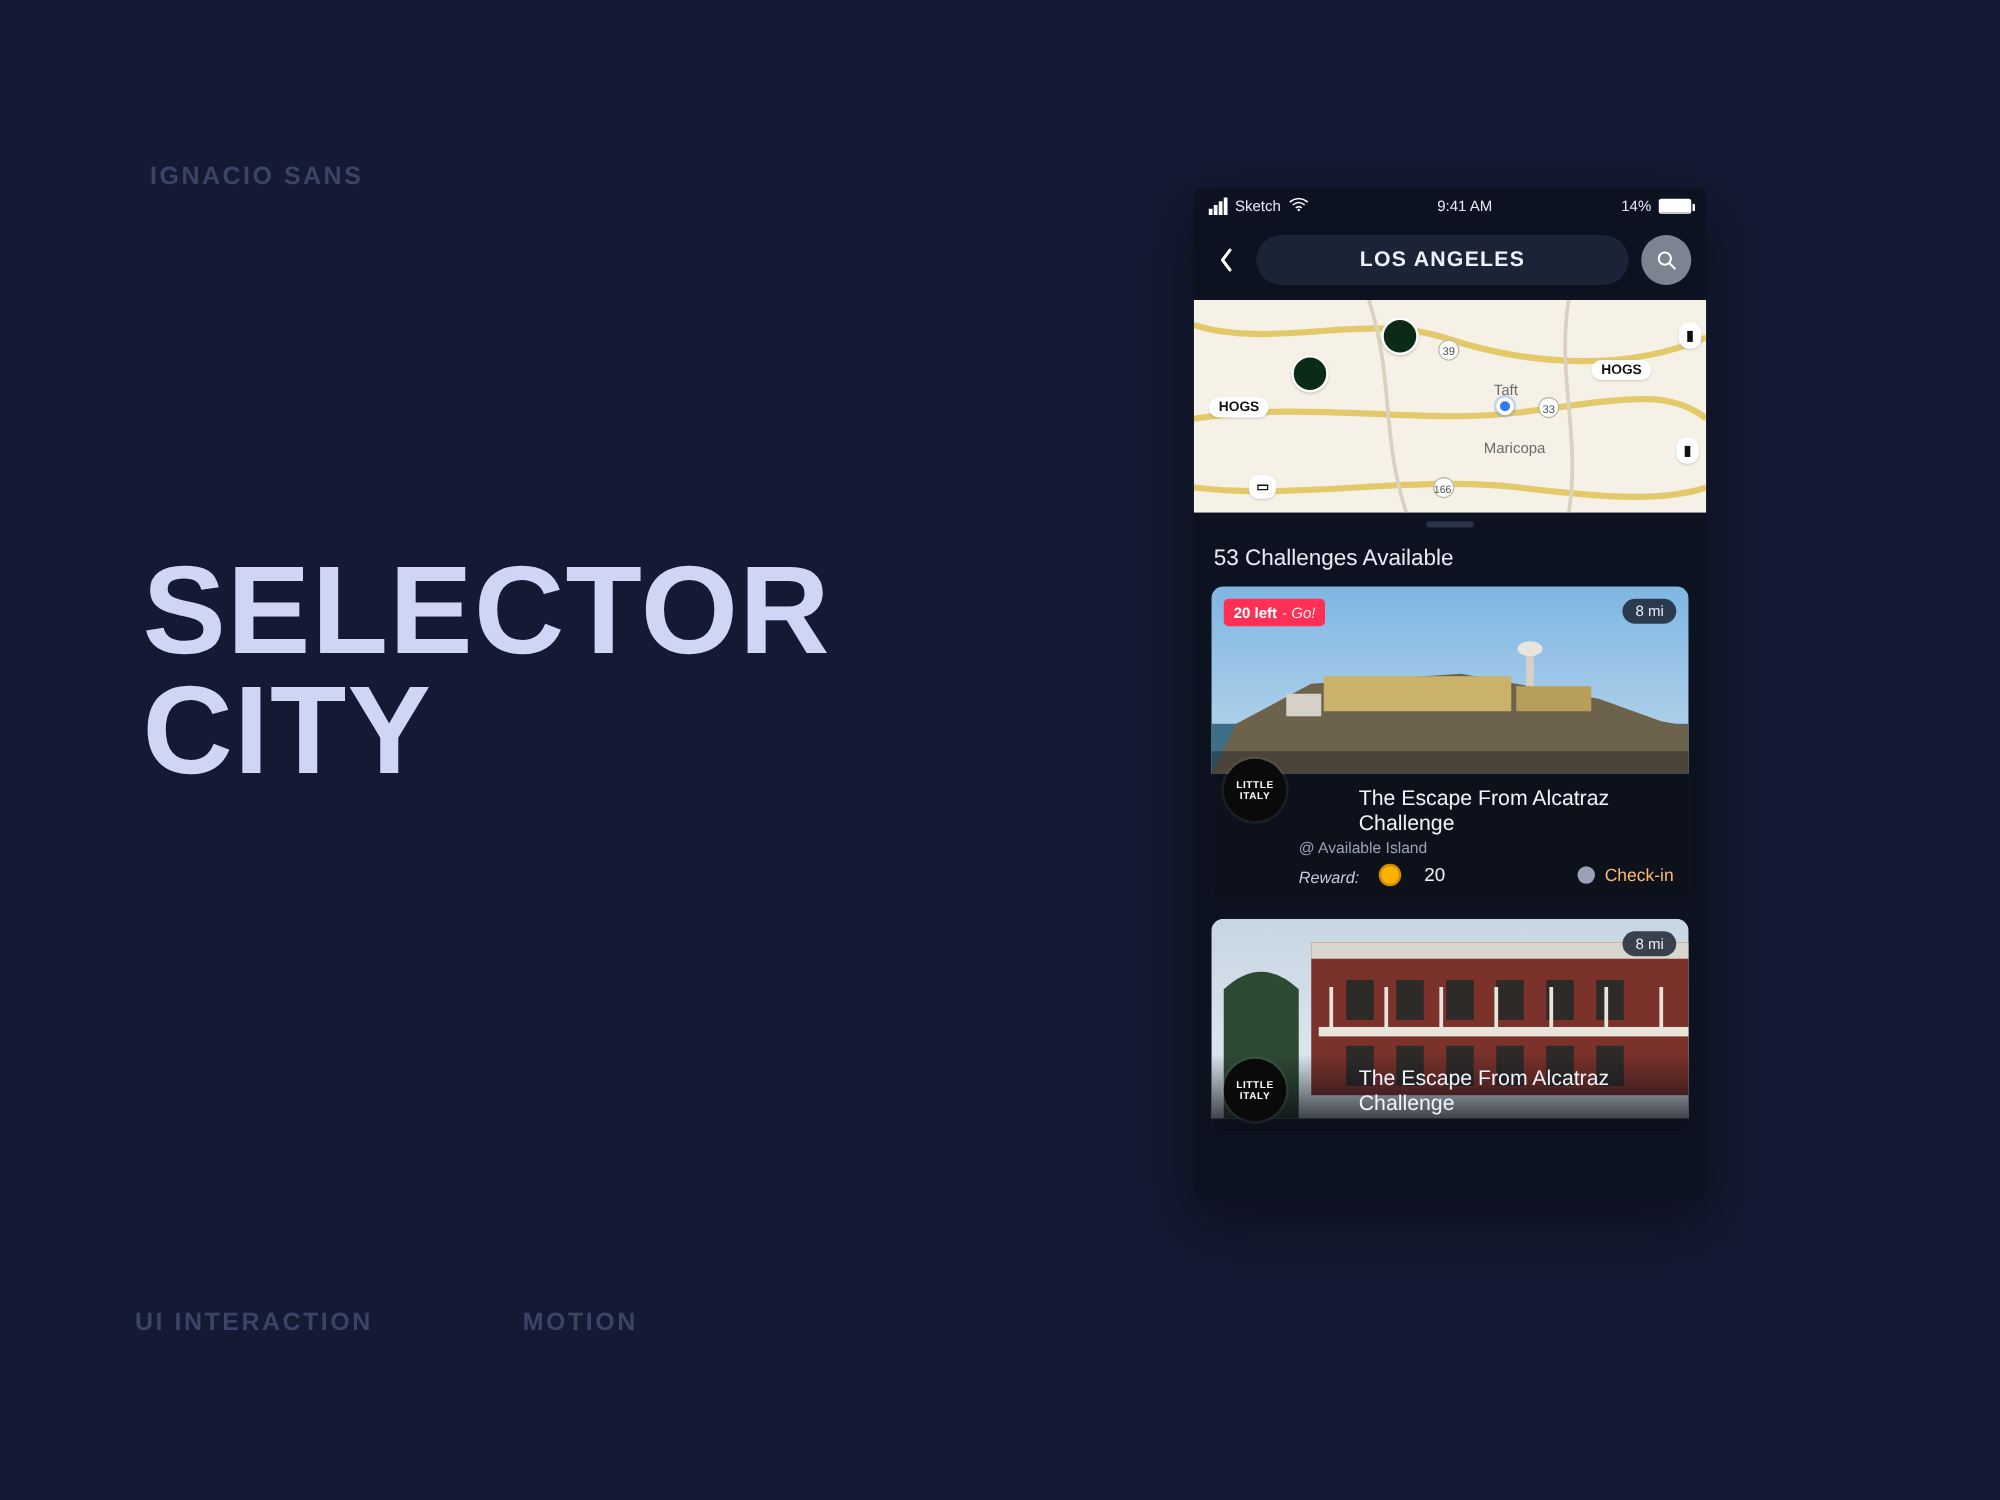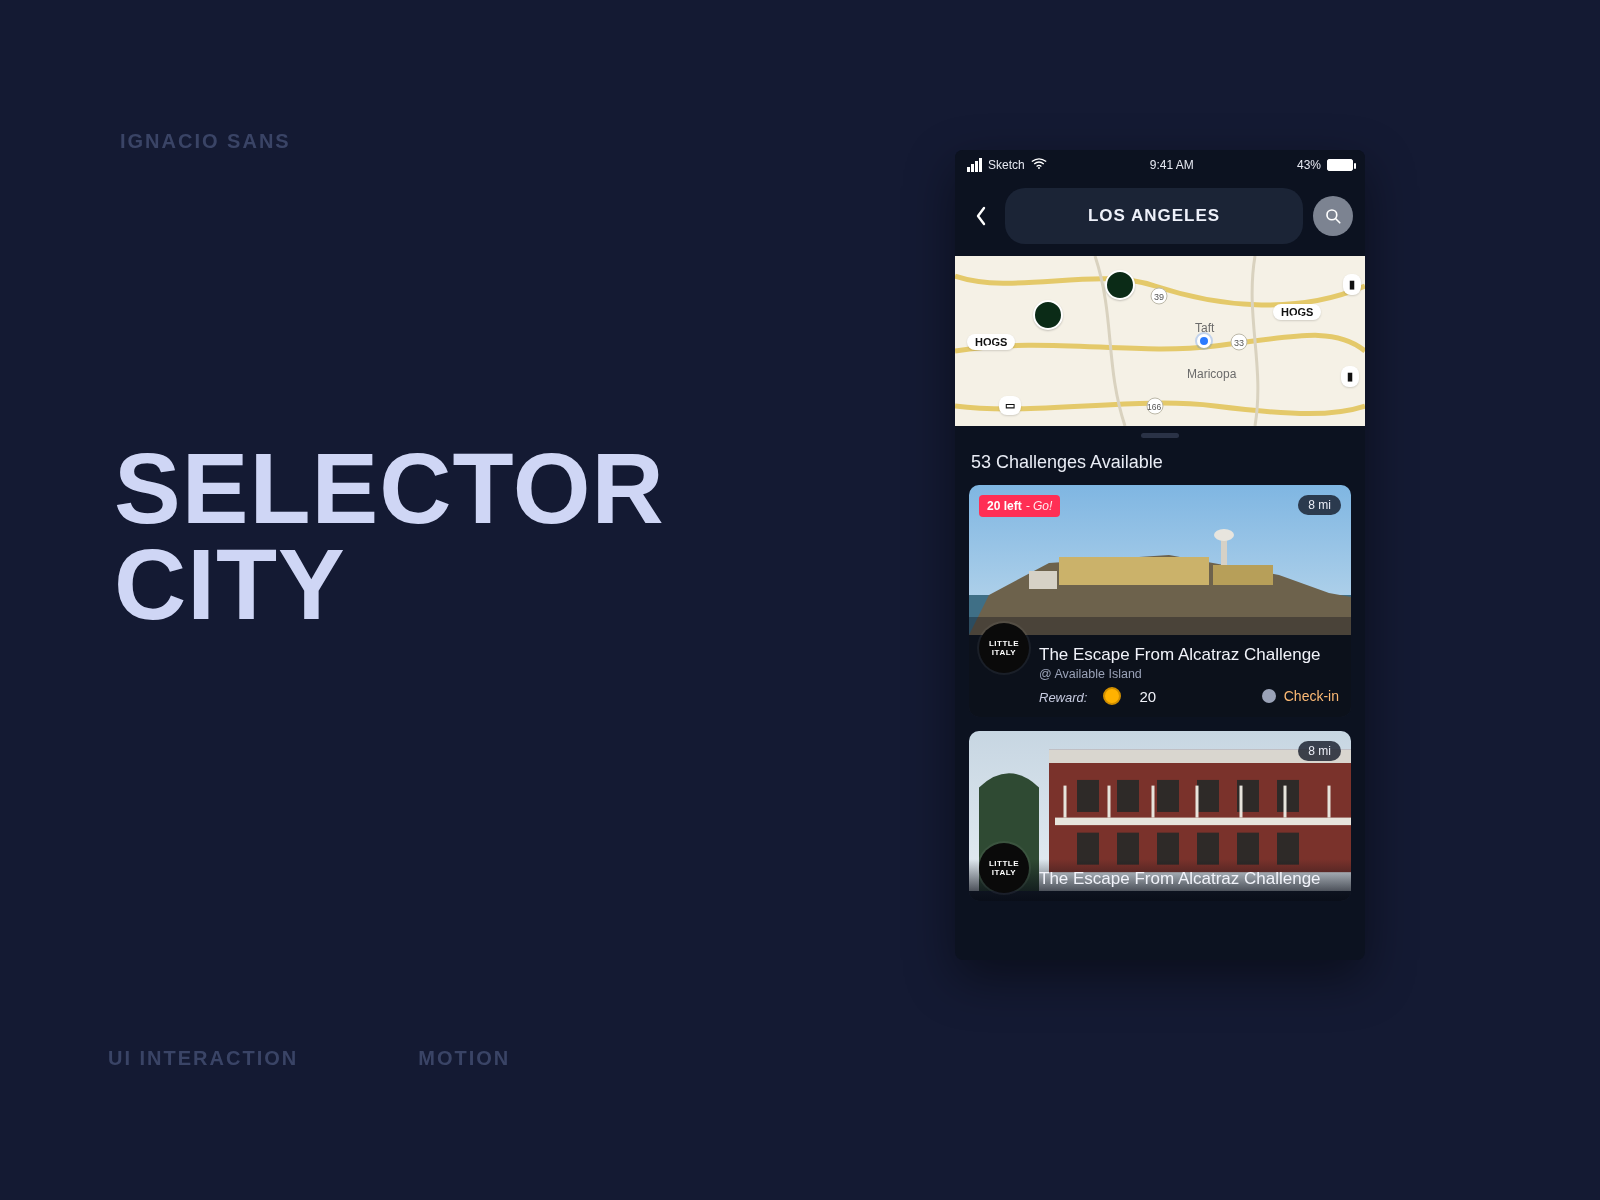--- a/index.html
+++ b/index.html
@@ -74,21 +74,21 @@
 
   .navbar {
     display:flex; align-items:center; gap:10px;
     padding: 8px 12px 12px;
   }
   .back {
     width:28px; height:36px; display:flex; align-items:center; justify-content:center;
     color:#fff; font-size:20px;
   }
   .city-pill {
-    flex:1; height:56px; border-radius:20px; background:#1b2436;
+    flex:1; height:40px; border-radius:20px; background:#1b2436;
     display:flex; align-items:center; justify-content:center;
     font-weight:600; letter-spacing:1px; font-size:17px; color:#eef1fa;
   }
   .search-btn {
     width:40px; height:40px; border-radius:50%;
     background:#7c8391; display:flex; align-items:center; justify-content:center;
   }
   .search-btn svg { width:18px; height:18px; stroke:#fff; }
 
   .map {
@@ -141,21 +141,21 @@
   .hero svg { width:100%; height:100%; display:block; }
   .card-meta {
     position:relative; padding:10px 12px 12px 70px; background:rgba(10,14,24,.85);
   }
   .avatar {
     position:absolute; left:10px; top:-12px; width:50px; height:50px; border-radius:50%;
     background:#0a0a0a; display:flex; align-items:center; justify-content:center;
     color:#fff; font-size:8px; font-weight:700; letter-spacing:.5px; text-align:center;
     box-shadow:0 0 0 2px rgba(255,255,255,.06);
   }
-  .card-title { font-size:17px; font-weight:500; color:#f1f3fa; }
+  .card-title { font-size:17px; font-weight:500; color:#f1f3fa;margin-left:48px; }
   .card-sub { font-size:12.5px; color:#9aa2b7; margin-top:2px; }
   .reward-row { display:flex; align-items:center; justify-content:space-between; margin-top:6px; }
   .reward { display:flex; align-items:flex-end; gap:16px; font-size:13px; color:#c7cbe0; font-style:italic; }
   .coin { width:18px; height:18px; border-radius:50%; background:#ffb200; border:2px solid #d18f00; display:inline-block; }
   .reward-val { font-style:normal; font-size:15px; color:#f1f3fa; margin-left:2px; }
   .checkin { display:flex; align-items:center; gap:8px; font-size:14px; color:#fdba74; }
   .checkin .dot { width:14px; height:14px; border-radius:50%; background:#9aa2b7; }
 
   .card2 .hero { height:160px; }
   .card2 .card-meta { position:absolute; left:0; right:0; bottom:0; padding:10px 12px 12px 70px; background:linear-gradient(to top, rgba(8,12,22,.9), rgba(8,12,22,0)); }
@@ -192,21 +192,21 @@
         <svg viewBox="0 0 20 14" width="16" height="12" fill="none" stroke="#fff" stroke-width="1.6">
           <path d="M1 4 Q10 -3 19 4"></path>
             <path d="M4 7 Q10 2 16 7"></path>
             <path d="M7 10 Q10 7.5 13 10"></path>
             <circle cx="10" cy="12" r="1.2" fill="#fff" stroke="none"></circle>
         </svg>
       </span>
     </div>
     <div>9:41 AM</div>
     <div class="status-right">
-      <span>43%</span>
+      <span>14%</span>
       <span class="battery">
           <i></i>
         </span>
     </div>
   </div>
 
   <div class="navbar">
     <div class="back">
       <svg viewBox="0 0 12 20" width="12" height="20" fill="none" stroke="#fff" stroke-width="2.4" stroke-linecap="round" stroke-linejoin="round">
           <polyline points="9,2 3,10 9,18"></polyline>

